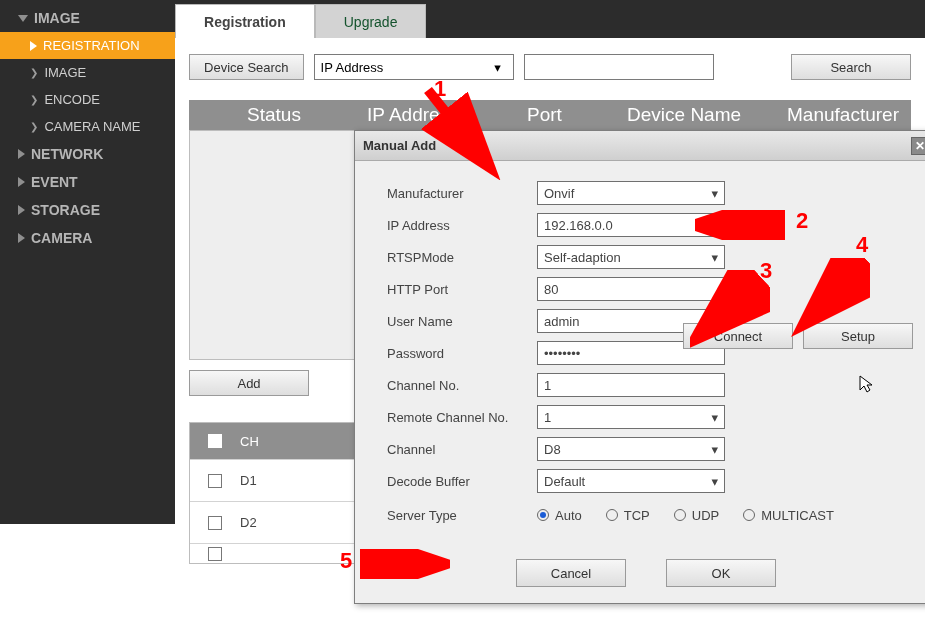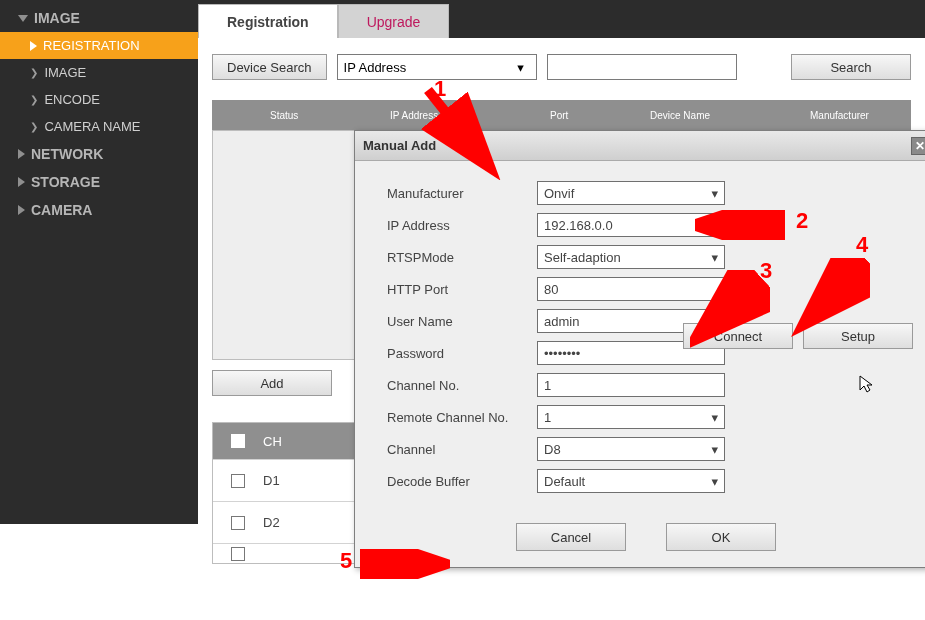--- a/index.html
+++ b/index.html
@@ -14,31 +14,31 @@
   .tri{display:inline-block;width:0;height:0;}
   .tri-down{border-left:5px solid transparent;border-right:5px solid transparent;border-top:7px solid #8f8f8f;}
   .tri-right{border-top:5px solid transparent;border-bottom:5px solid transparent;border-left:7px solid #8f8f8f;}
   .tri-right-active{border-top:5px solid transparent;border-bottom:5px solid transparent;border-left:7px solid #fff;}
   .chev{color:#9e9e9e;font-size:10px;}
   
   .main{flex:1;background:#fff;position:relative;}
   .tabbar{display:flex;height:38px;align-items:flex-end;background:#2c2c2c;}
   .tab{height:34px;line-height:34px;padding:0 28px;font-size:14px;border:1px solid #b9b9b9;border-bottom:none;position:relative;top:0px;}
   .tab.active{background:#fff;font-weight:bold;color:#444;}
-  .tab.inactive{background:#d3d3d3;color:#be185d;}
+  .tab.inactive{background:#d3d3d3;color:#14532d;}
   .content{background:#fff;padding:16px 14px;}
   .search-row{display:flex;align-items:center;gap:10px;margin-bottom:20px;}
   .btn{background:linear-gradient(#f7f7f7,#dedede);border:1px solid #9a9a9a;height:26px;padding:5px 14px;font-size:13px;cursor:pointer;color:#333;}
   .btn.wide{width:120px;}
   .select,.txt{height:26px;border:1px solid #7a7a7a;background:#fff;font-size:13px;padding:0 6px;}
   .select{width:200px;display:flex;justify-content:space-between;align-items:center;}
   .txt{width:190px;}
   .chev-down-box{width:18px;text-align:center;}
   
-  .thead{background:#8f8f8f;color:#fff;height:30px;display:flex;align-items:center;font-size:10px;}
+  .thead{background:#8f8f8f;color:#fff;height:30px;display:flex;align-items:center;font-size:19px;}
   .th{padding:0 12px;}
   .th.check{width:46px;}
   .th.status{width:120px;}
   .th.ip{width:160px;}
   .th.port{width:100px;}
   .th.name{width:160px;}
   .th.man{flex:1;}
   .grid-body{border:1px solid #bdbdbd;background:#eeeeee;min-height:230px;}
   .bottom-btn-row{margin-top:10px;}
   
@@ -96,20 +96,24 @@
     <div class="side-sub">
       <span class="chev">❯</span>
       <span>CAMERA NAME</span>
     </div>
     <div class="side-group">
       <span class="tri tri-right"></span>
       <span>NETWORK</span>
     </div>
     <div class="side-group">
       <span class="tri tri-right"></span>
+      <span>EVENT</span>
+    </div>
+    <div class="side-group">
+      <span class="tri tri-right"></span>
       <span>STORAGE</span>
     </div>
     <div class="side-group">
       <span class="tri tri-right"></span>
       <span>CAMERA</span>
     </div>
   </div>
 
   <div class="main">
     <div class="tabbar">
@@ -238,20 +242,41 @@
           <span>▾</span>
         </div>
       </div>
       <div class="form-row">
         <div class="form-label">Decode Buffer</div>
         <div class="form-field">
           <span>Default</span>
           <span>▾</span>
         </div>
       </div>
+      <div class="form-row" style="height:36px;">
+        <div class="form-label">Server Type</div>
+        <div class="radio-row">
+          <span style="display:flex;align-items:center;gap:6px">
+              <span class="radio checked"></span>
+              <span>Auto</span>
+            </span>
+          <span style="display:flex;align-items:center;gap:6px">
+              <span class="radio"></span>
+              <span>TCP</span>
+            </span>
+          <span style="display:flex;align-items:center;gap:6px">
+              <span class="radio"></span>
+              <span>UDP</span>
+            </span>
+          <span style="display:flex;align-items:center;gap:6px">
+              <span class="radio"></span>
+              <span>MULTICAST</span>
+            </span>
+        </div>
+      </div>
     </div>
 
     <div class="side-buttons">
       <button class="btn side">Connect</button>
       <button class="btn side">Setup</button>
     </div>
 
     <div class="modal-foot">
       <button class="btn big">Cancel</button>
       <button class="btn big">OK</button>

